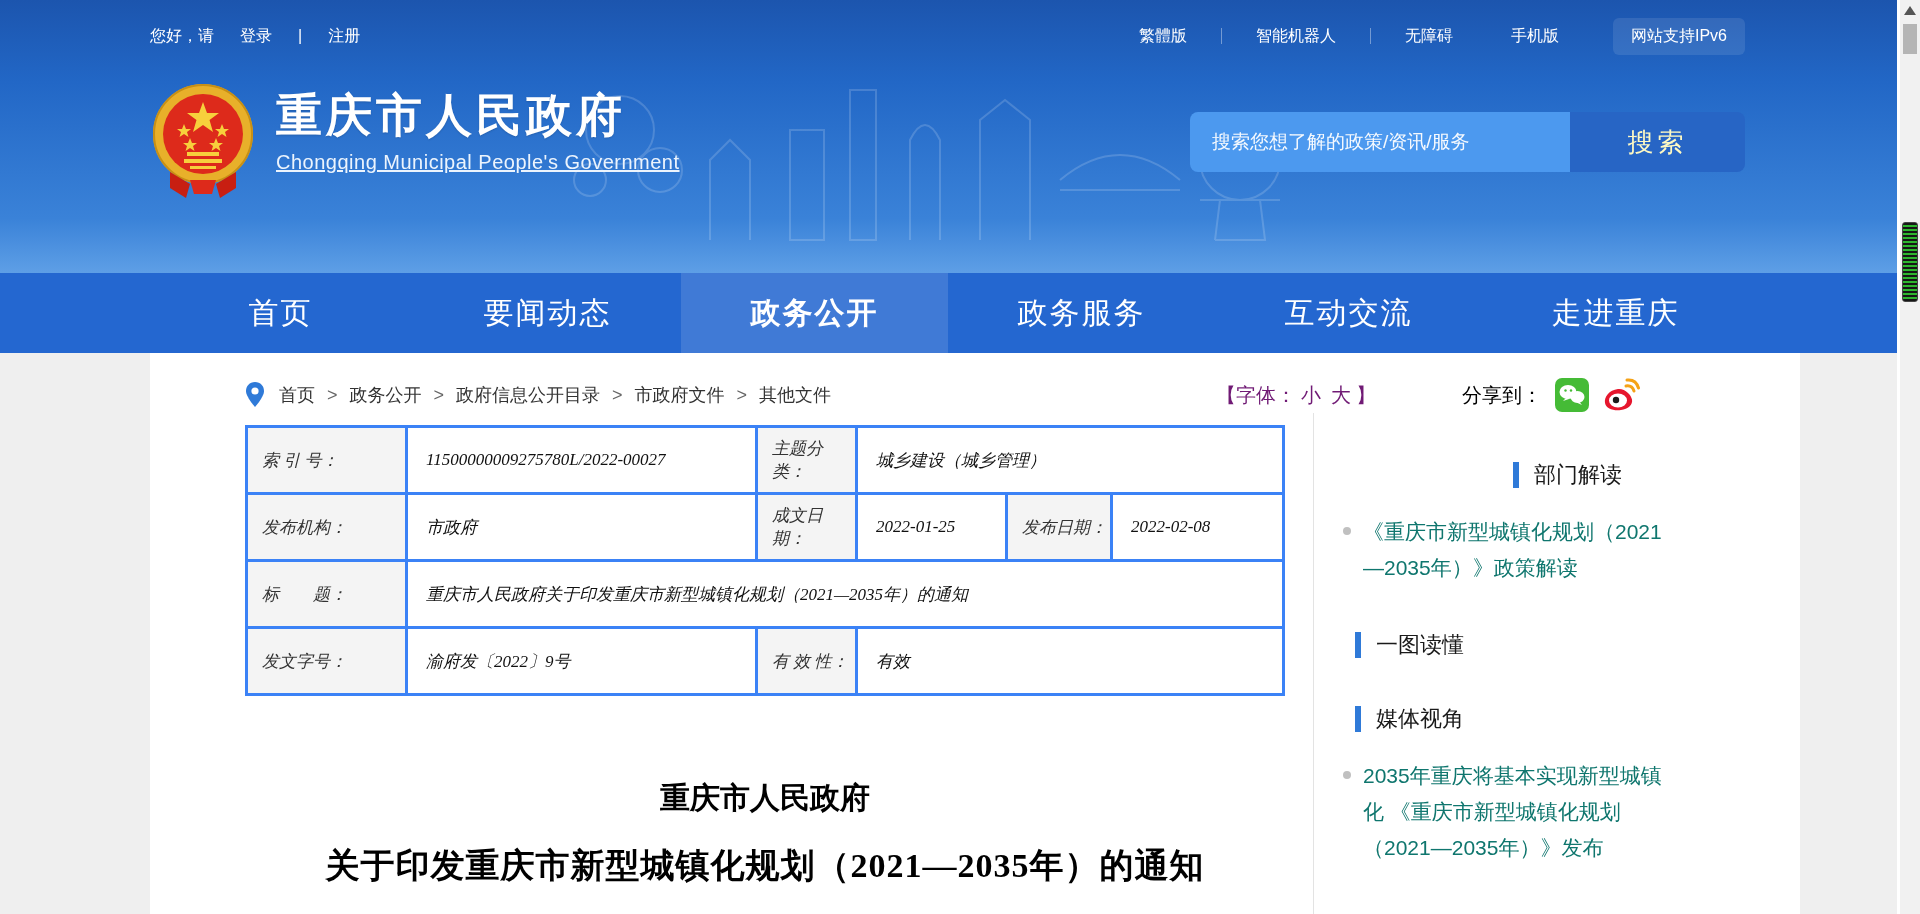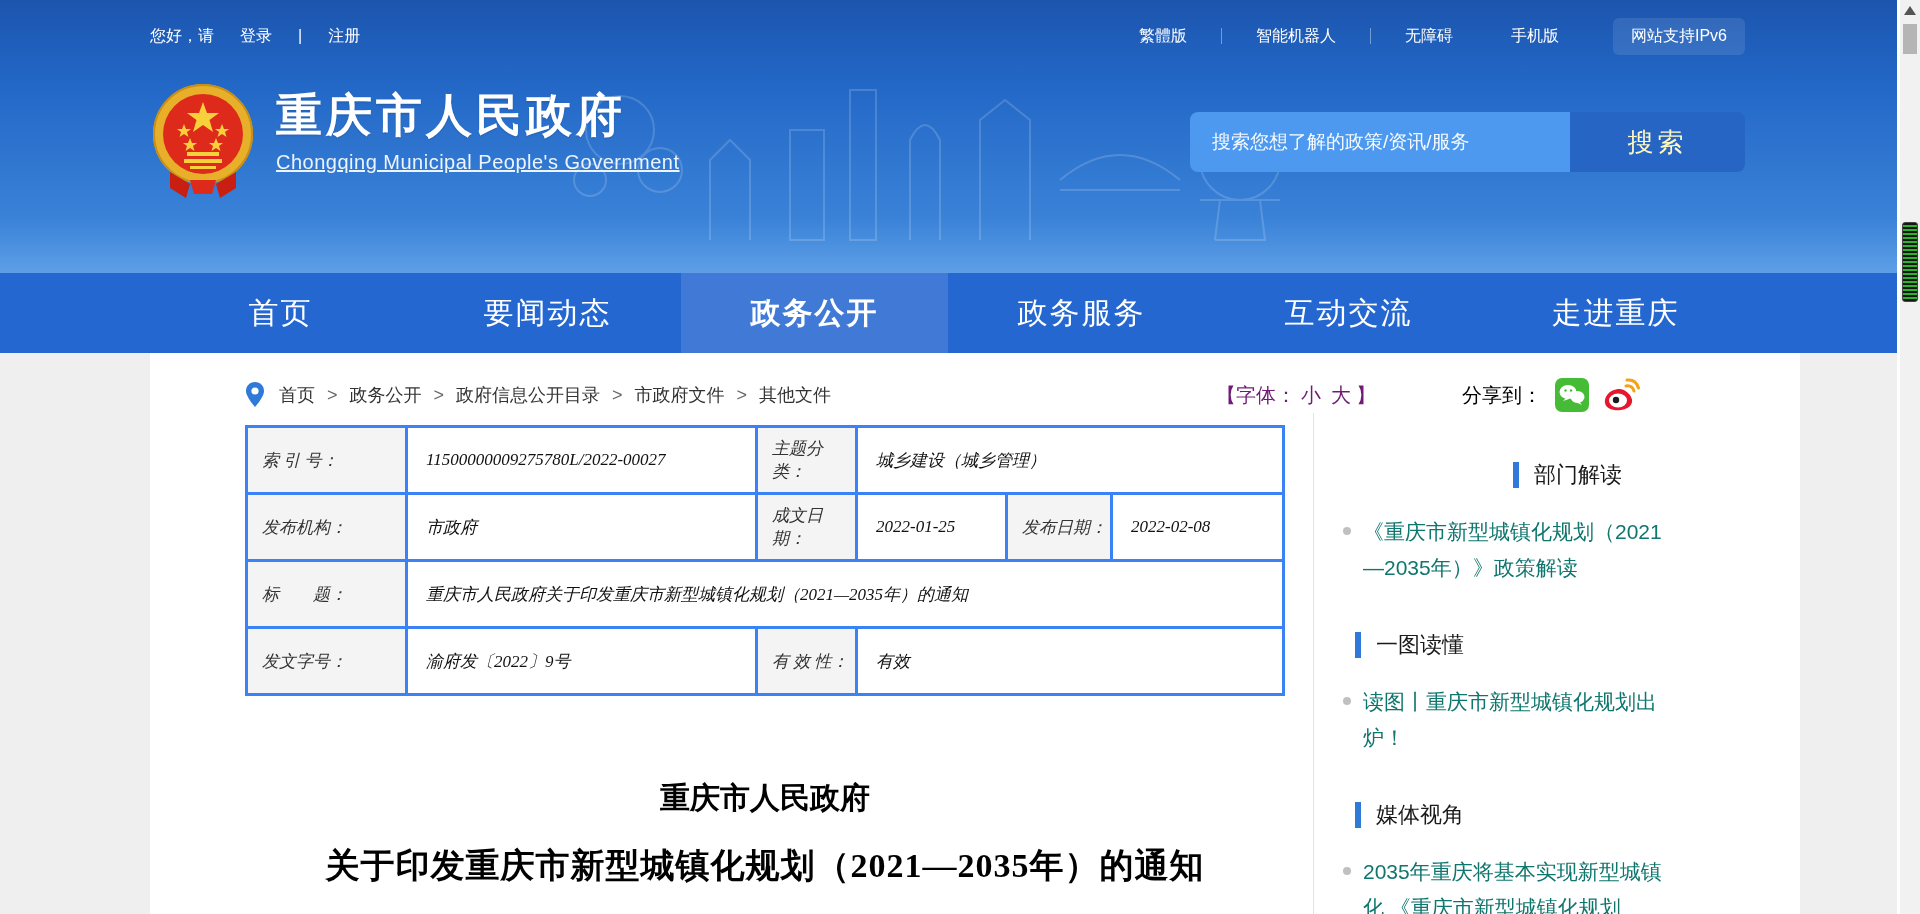--- a/index.html
+++ b/index.html
@@ -279,24 +279,20 @@
         </div>
         <div class="sb-item">
           <span class="sb-dot"></span>
           <span class="sb-item-text">《重庆市新型城镇化规划（2021—2035年）》政策解读</span>
         </div>
 
         <div class="sb-title">
           <span class="sb-bar"></span>
           <span class="sb-title-text">一图读懂</span>
         </div>
-        <div class="sb-item">
-          <span class="sb-dot"></span>
-          <span class="sb-item-text">读图丨重庆市新型城镇化规划出炉！</span>
-        </div>
 
         <div class="sb-title">
           <span class="sb-bar"></span>
           <span class="sb-title-text">媒体视角</span>
         </div>
         <div class="sb-item">
           <span class="sb-dot"></span>
           <span class="sb-item-text">2035年重庆将基本实现新型城镇化 《重庆市新型城镇化规划（2021—2035年）》发布</span>
         </div>
 

